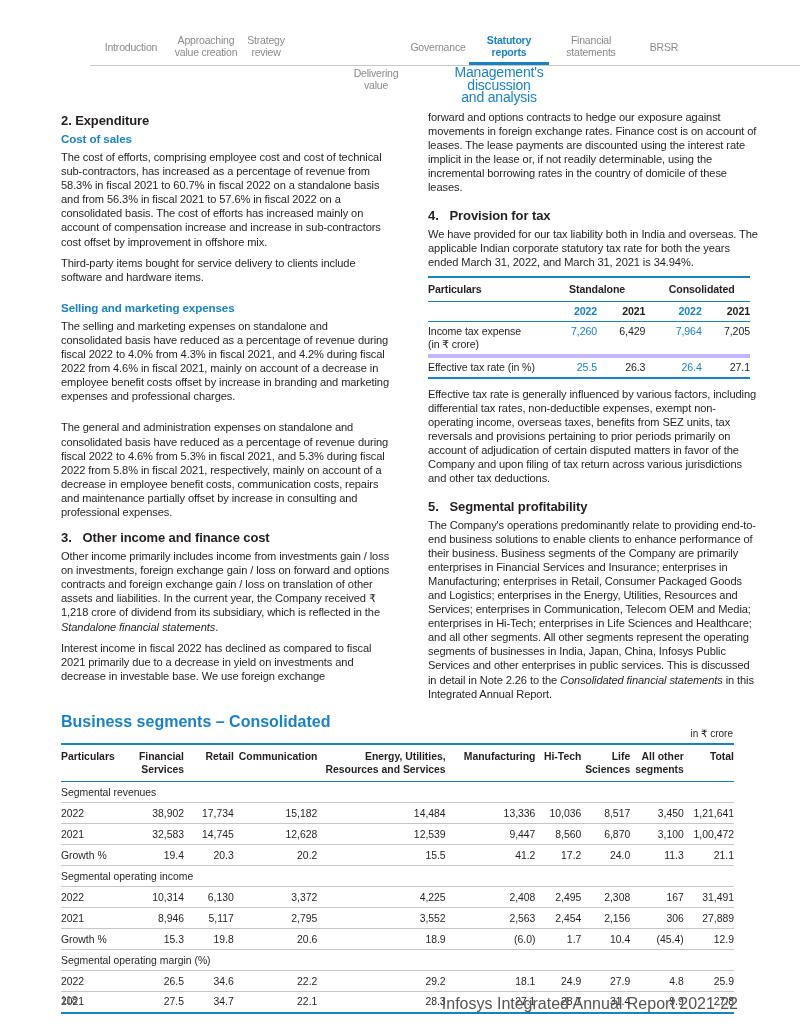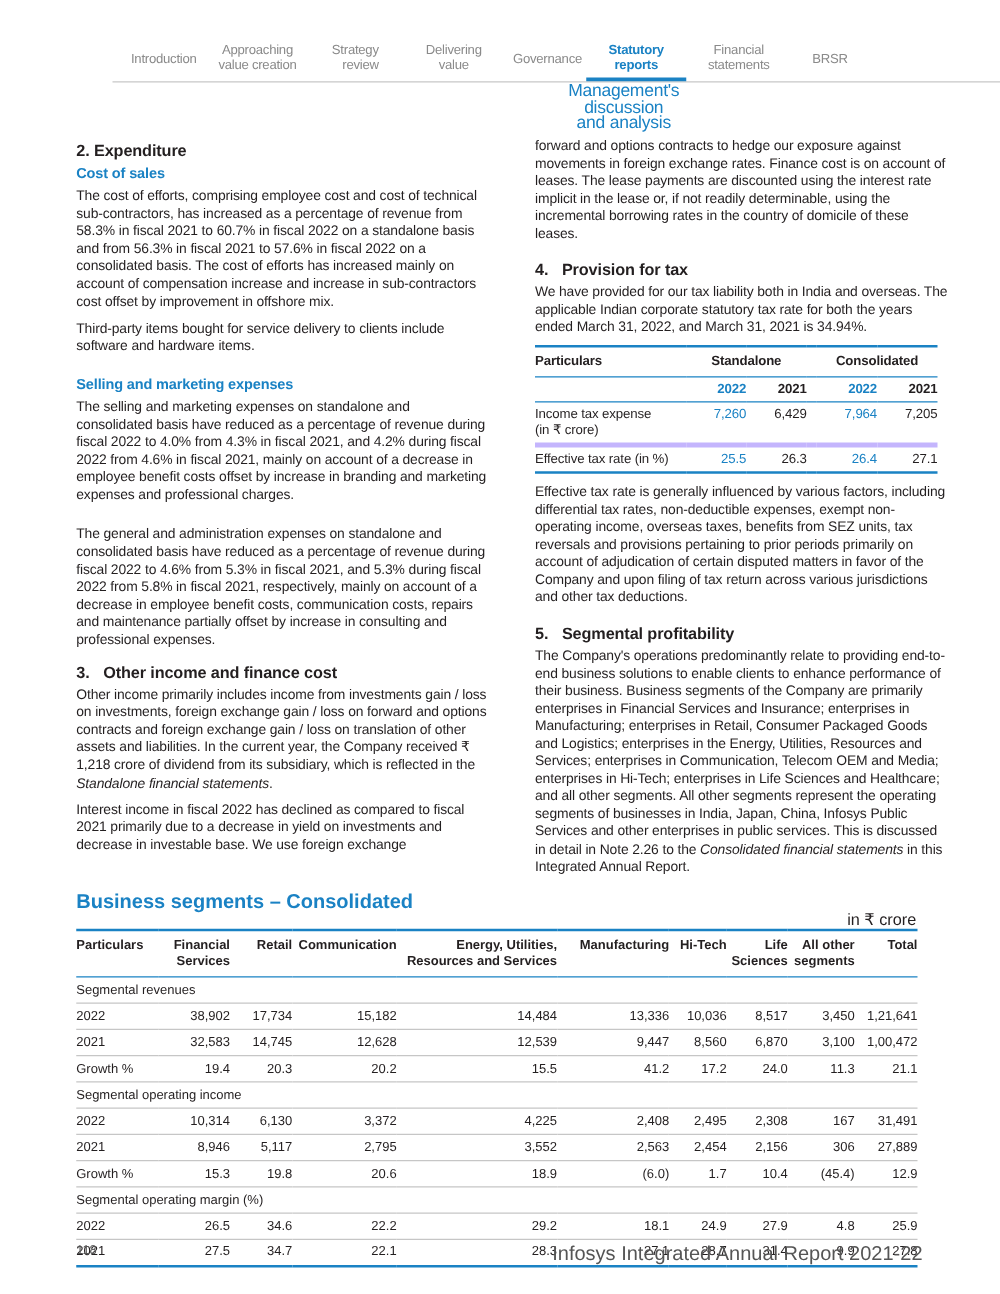--- a/index.html
+++ b/index.html
@@ -33,21 +33,21 @@
   table.tax .r { text-align: right; }
   table.tax .c { text-align: center; }
   table.tax tr.hdr th { padding-top: 5px; padding-bottom: 5px; }
   table.tax tr.years th { border-top: 1px solid #1a82c4; border-bottom: 1px solid #1a82c4; }
   table.tax tr.row1 td { border-bottom: 4px solid #c4b5fd; }
   table.tax .blue { color: #1a82c4; }
   table.tax tr.hdr th.grp { border-bottom: 1px solid #1a82c4; }
 
   
   .seg-title { position: absolute; top: 713px; left: 61px; font-size: 16px; font-weight: bold; color: #1a82c4; }
-  .unit { position: absolute; top: 728px; right: 67px; font-size: 13px; color: #231f20; }
+  .unit { position: absolute; top: 728px; right: 67px; font-size: 10px; color: #231f20; }
   table.seg { position: absolute; top: 743px; left: 61px; width: 673px; border-collapse: collapse; font-size: 10.4px; border-top: 2px solid #1a82c4; border-bottom: 2px solid #1a82c4; }
   table.seg th, table.seg td { line-height: 13px; padding: 3px 0 3px 0; }
   table.seg thead th { font-weight: bold; vertical-align: top; padding-top: 5px; padding-bottom: 5px; border-bottom: 1px solid #1a82c4; }
   table.seg .l { text-align: left; }
   table.seg .r { text-align: right; }
   table.seg tbody td { border-bottom: 1px solid #c6c6c6; height: 21px; }
   table.seg tbody tr:last-child td { border-bottom: none; }
   table.seg tbody tr.grp td { padding-left: 0; }
 
   
@@ -59,25 +59,25 @@
 
 <div class="topnav">
   <div class="rule"></div>
   <div class="nav-item single" style="left:9px;width:64px;">
     <span>Introduction</span>
   </div>
   <div class="nav-item" style="left:80px;width:72px;">
     <div>Approaching</div>
     <div>value creation</div>
   </div>
-  <div class="nav-item" style="left:165px;width:48px;text-align:right;">
+  <div class="nav-item" style="left:152px;width:48px;">
     <div>Strategy</div>
     <div>review</div>
   </div>
-  <div class="nav-item" style="left:245px;width:56px;">
+  <div class="nav-item" style="left:258px;width:56px;margin-top:33px;">
     <div>Delivering</div>
     <div>value</div>
   </div>
   <div class="nav-item single" style="left:318px;width:60px;">
     <span>Governance</span>
   </div>
   <div class="nav-item active" style="left:393px;width:52px;">
     <div>Statutory</div>
     <div>reports</div>
     <div class="uline"></div>

